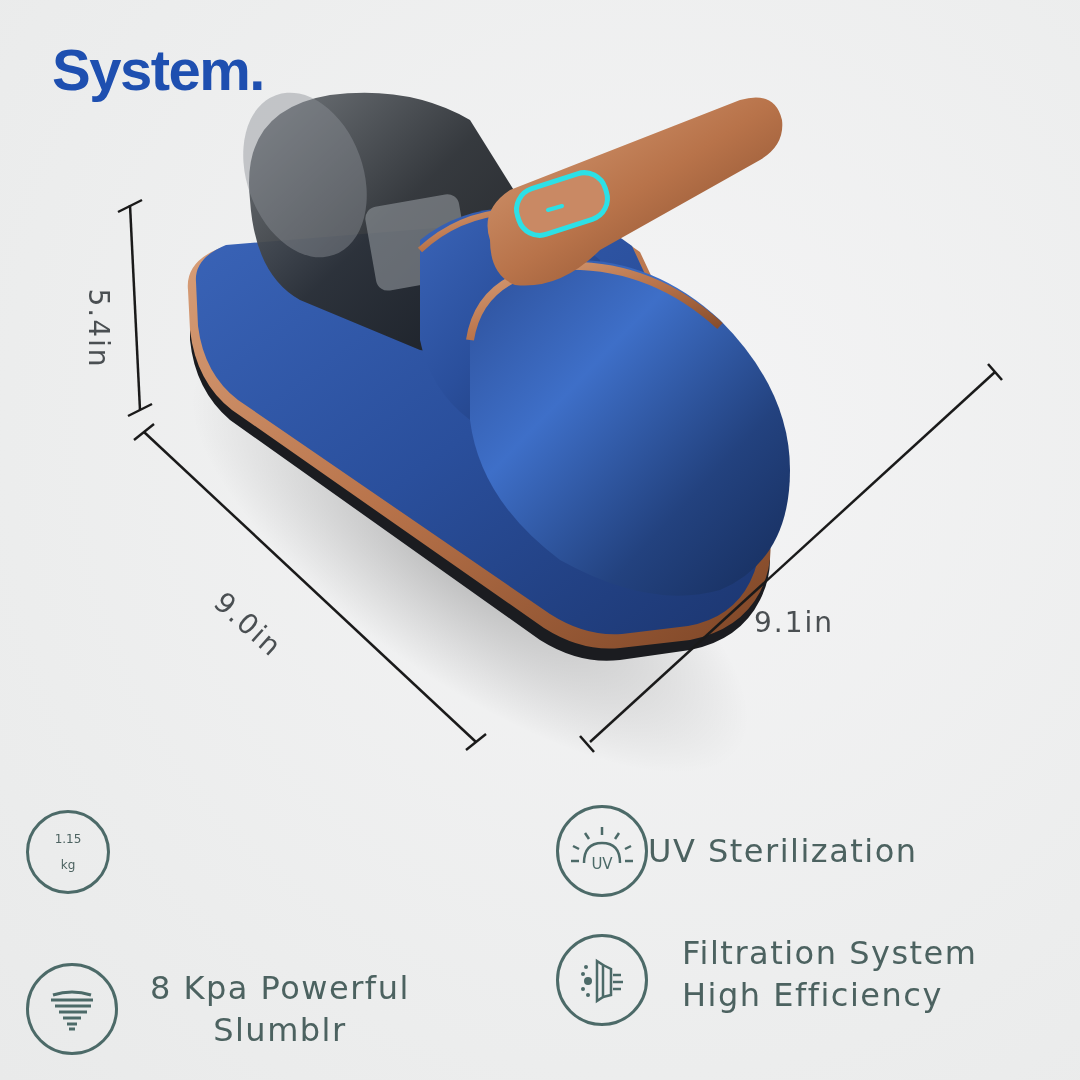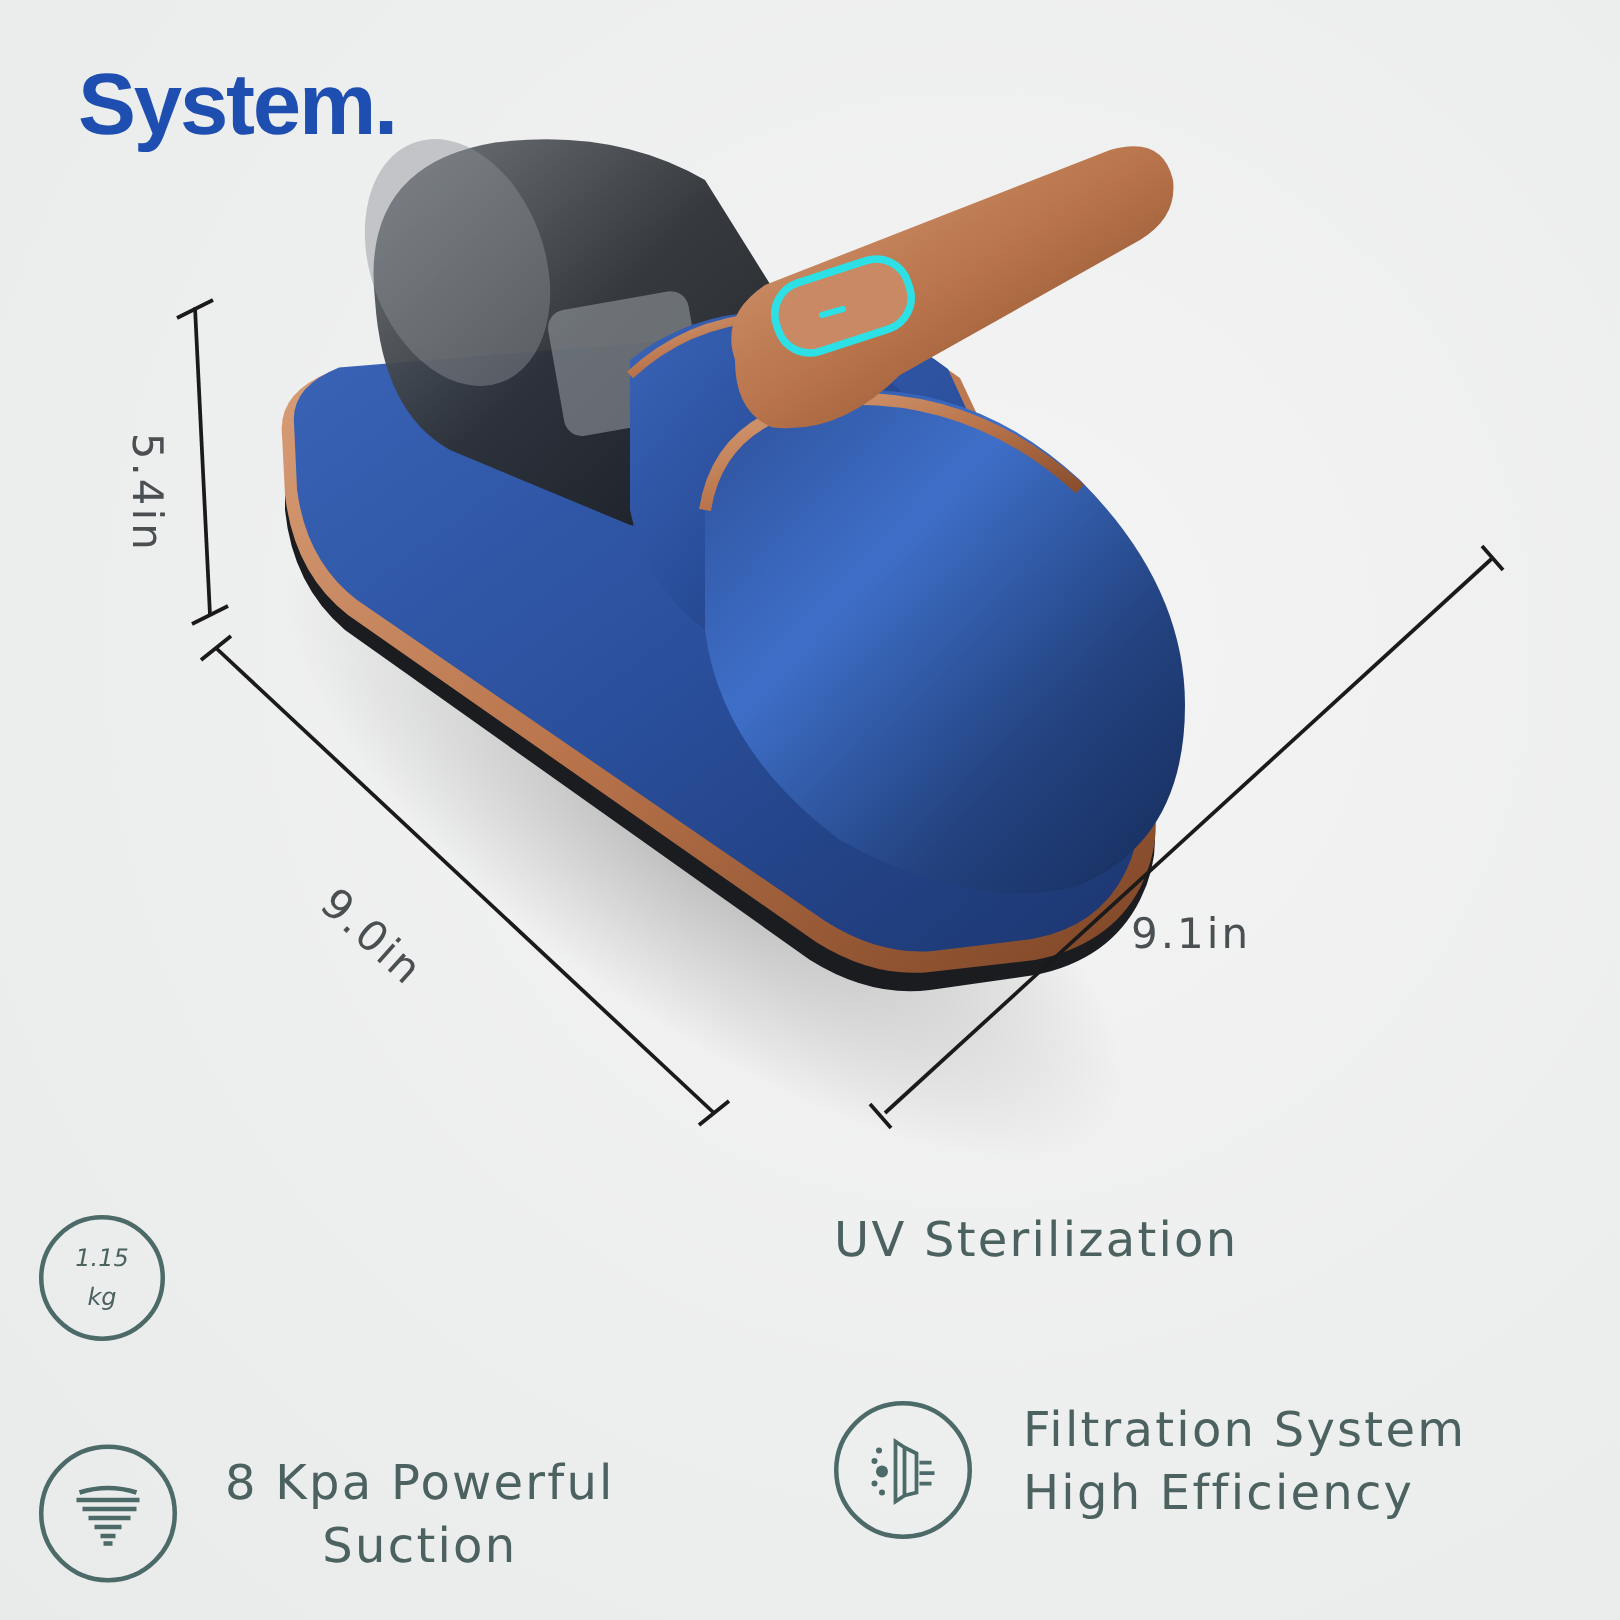--- a/index.html
+++ b/index.html
@@ -4,21 +4,21 @@
 <style>
   html,body{margin:0;padding:0;}
   body{width:1080px;height:1080px;background:#eeeff0;overflow:hidden;position:relative;font-family:"DejaVu Sans","Liberation Sans",sans-serif;}
   .canvas{position:absolute;inset:0;background:radial-gradient(ellipse at 60% 40%,#f4f4f5 0%,#eceded 70%,#e9eaea 100%);}
   .logo{position:absolute;left:52px;top:36px;font-family:"Liberation Sans",sans-serif;font-weight:bold;font-size:58px;letter-spacing:-1.5px;color:#1e4fb0;}
   .product{position:absolute;left:0;top:0;width:1080px;height:780px;}
   .dim-label{position:absolute;color:#4a4f52;font-size:28px;letter-spacing:2px;font-family:"DejaVu Sans",sans-serif;white-space:nowrap;}
   .feature{position:absolute;display:flex;align-items:center;}
   .fi{width:84px;height:84px;border:3px solid #4c6a68;border-radius:50%;box-sizing:border-box;display:flex;align-items:center;justify-content:center;color:#4c6a68;flex-shrink:0;}
   .ft{color:#4c6260;font-size:32px;letter-spacing:1.5px;line-height:42px;font-family:"DejaVu Sans",sans-serif;}
-  .kg{font-size:16px;line-height:26px;text-align:center;color:#4c6260;font-style:italic;}
+  .kg{font-size:12px;line-height:26px;text-align:center;color:#4c6260;}
 </style>
 </head>
 <body>
 
 <div class="canvas"></div>
 
 <div class="logo">System.</div>
 
 <svg class="product" viewBox="0 0 1080 780" xmlns="http://www.w3.org/2000/svg">
   <defs>
@@ -93,38 +93,51 @@
 <div class="feature" style="left:26px;top:810px;">
   <div class="fi">
     <div class="kg">
       <div>1.15</div>
       <div>kg</div>
     </div>
   </div>
 </div>
 
 <div class="feature" style="left:556px;top:805px;">
+  <div class="fi" style="width:92px;height:92px;">
+    <svg width="70" height="60" viewBox="0 0 70 60">
+      <path d="M17 42 Q17 22 35 22 Q53 22 53 42" fill="none" stroke="#4c6a68" stroke-width="2.5"></path>
+      <line x1="35" y1="6" x2="35" y2="14" stroke="#4c6a68" stroke-width="2.5"></line>
+      <line x1="18" y1="12" x2="22" y2="18" stroke="#4c6a68" stroke-width="2.5"></line>
+      <line x1="52" y1="12" x2="48" y2="18" stroke="#4c6a68" stroke-width="2.5"></line>
+      <line x1="6" y1="25" x2="12" y2="28" stroke="#4c6a68" stroke-width="2.5"></line>
+      <line x1="64" y1="25" x2="58" y2="28" stroke="#4c6a68" stroke-width="2.5"></line>
+      <line x1="4" y1="40" x2="12" y2="40" stroke="#4c6a68" stroke-width="2.5"></line>
+      <line x1="58" y1="40" x2="66" y2="40" stroke="#4c6a68" stroke-width="2.5"></line>
+      <text x="35" y="48" text-anchor="middle" font-size="15" fill="#4c6a68" font-family="DejaVu Sans, sans-serif">UV</text>
+    </svg>
+  </div>
   <div class="ft" style="">UV Sterilization</div>
 </div>
 
 <div class="feature" style="left:26px;top:936px;margin-top:27px;">
   <div class="fi" style="width:92px;height:92px;">
     <svg width="50" height="44" viewBox="0 0 50 44">
       <path d="M6 8 Q25 2 44 8" fill="none" stroke="#4c6a68" stroke-width="3"></path>
       <line x1="4" y1="13" x2="46" y2="13" stroke="#4c6a68" stroke-width="3"></line>
       <line x1="8" y1="19" x2="44" y2="19" stroke="#4c6a68" stroke-width="3"></line>
       <line x1="12" y1="25" x2="40" y2="25" stroke="#4c6a68" stroke-width="3"></line>
       <line x1="16" y1="31" x2="34" y2="31" stroke="#4c6a68" stroke-width="3"></line>
       <line x1="20" y1="37" x2="30" y2="37" stroke="#4c6a68" stroke-width="3"></line>
       <line x1="22" y1="42" x2="28" y2="42" stroke="#4c6a68" stroke-width="3"></line>
     </svg>
   </div>
   <div style="margin-left:32px;text-align:center;">
     <div class="ft">8 Kpa Powerful</div>
-    <div class="ft">Suction</div>
+    <div class="ft">Slumblr</div>
   </div>
 </div>
 
 <div class="feature" style="left:556px;top:922px;">
   <div class="fi" style="width:92px;height:92px;margin-top:12px;">
     <svg width="50" height="50" viewBox="0 0 50 50">
       <circle cx="9" cy="12" r="2" fill="#4c6a68"></circle>
       <circle cx="6" cy="19" r="2" fill="#4c6a68"></circle>
       <circle cx="11" cy="26" r="4" fill="#4c6a68"></circle>
       <circle cx="6" cy="34" r="2" fill="#4c6a68"></circle>

